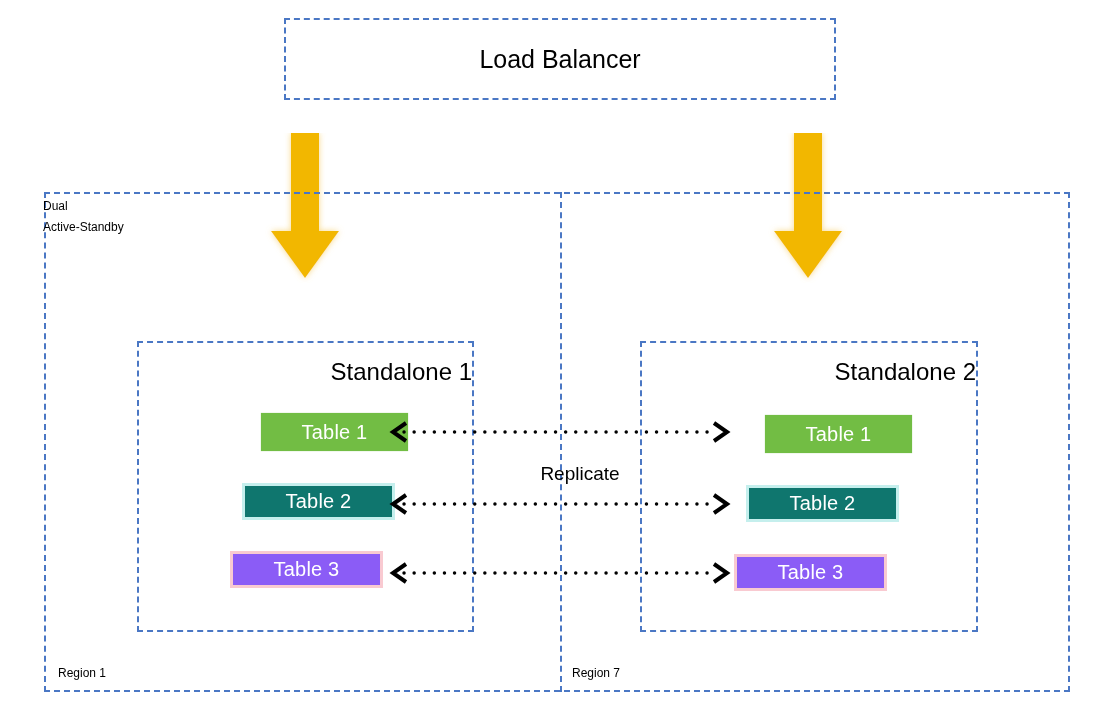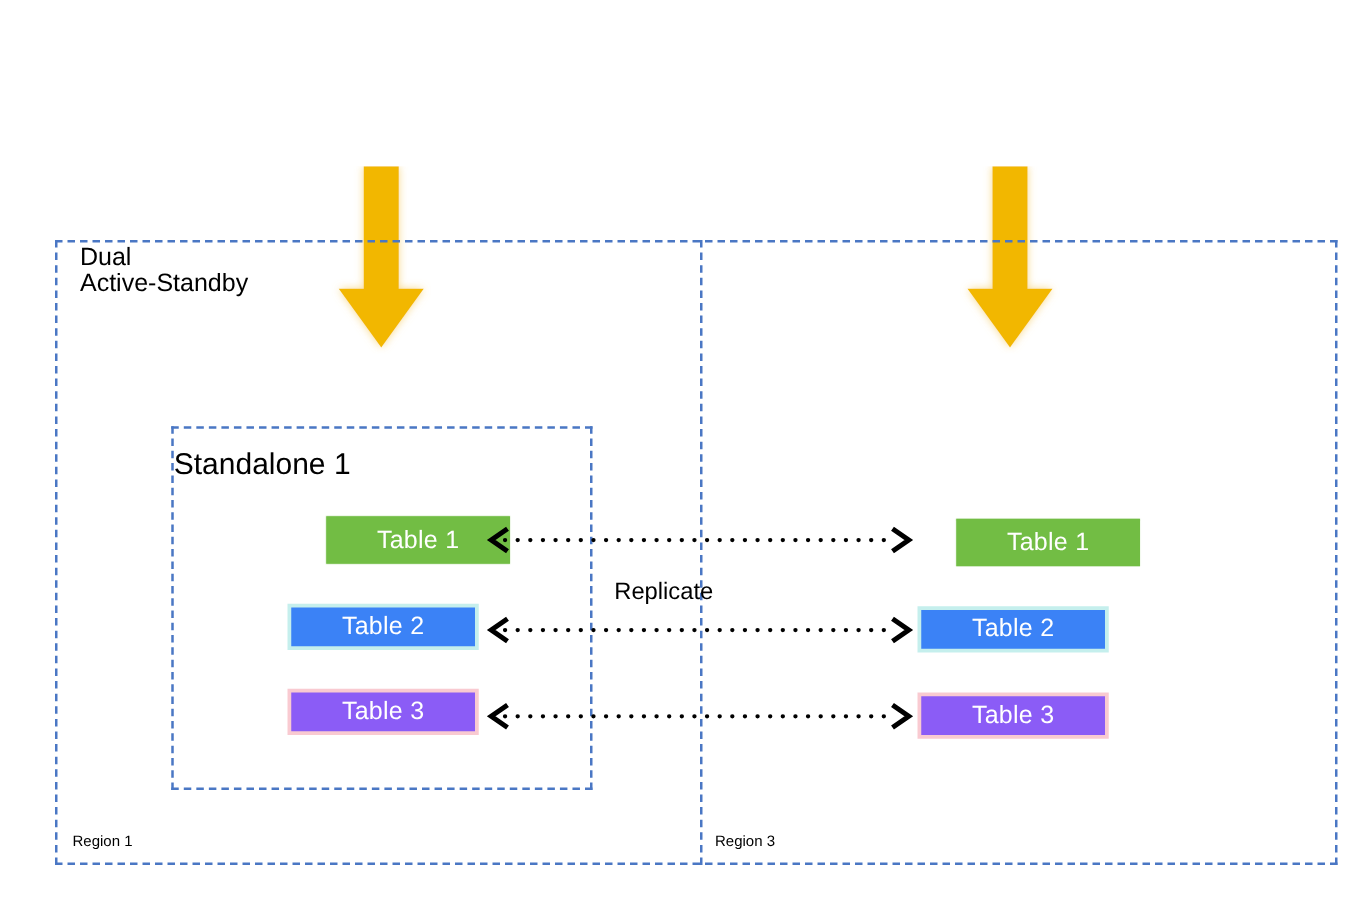--- a/index.html
+++ b/index.html
@@ -48,23 +48,23 @@
 
   
   #dual-container {
     left: 44px;
     top: 192px;
     width: 1026px;
     height: 500px;
   }
   #dual-label {
     position: absolute;
-    left: 64px;
+    left: 43px;
     top: 196px;
-    font-size: 20px;
+    font-size: 12px;
     line-height: 21px;
     white-space: pre-line;
     color: #000;
   }
 
   
   #region-divider {
     position: absolute;
     left: 560px;
     top: 192px;
@@ -93,21 +93,21 @@
     left: 640px;
     top: 341px;
     width: 338px;
     height: 291px;
   }
   .standalone-title {
     position: absolute;
     left: 0;
     right: 0;
     top: 15px;
-    text-align: left;
+    text-align: right;
     font-size: 24px;
     color: #000;
   }
 
   
   .table-chip {
     position: absolute;
     display: flex;
     align-items: center;
     justify-content: center;
@@ -115,22 +115,23 @@
     font-size: 20px;
     box-sizing: border-box;
     letter-spacing: 0.2px;
   }
   .chip-t1 {
     background: #72bd44;
     box-shadow: 0 0 1px rgba(114,189,68,0.55);
     margin-left: 28px;
   }
   .chip-t2 {
-    background: #3b82f6;
+    background: #0f766e;
     box-shadow: 0 0 0 3px rgba(46,196,192,0.28);
+    margin-left: 12px;
   }
   .chip-t3 {
     background: #8b5cf6;
     box-shadow: 0 0 0 3px rgba(232,64,90,0.28);
   }
 
   
   #l-table1 { left: 233px; top: 413px; width: 147px; height: 38px; }
   #l-table2 { left: 233px; top: 486px; width: 147px; height: 31px; }
   #l-table3 { left: 233px; top: 554px; width: 147px; height: 31px; }
@@ -147,21 +148,21 @@
     width: 348px;
     height: 24px;
     pointer-events: none;
   }
   #rep1 { top: 420px; }
   #rep2 { top: 492px; }
   #rep3 { top: 561px; }
 
   #replicate-label {
     position: absolute;
-    left: 479px;
+    left: 528px;
     top: 463px;
     width: 104px;
     text-align: center;
     font-size: 19px;
     color: #000;
   }
 
   
   .big-arrow {
     position: absolute;
@@ -169,20 +170,23 @@
     height: 150px;
   }
   #arrow-left  { left: 265px; top: 133px; }
   #arrow-right { left: 768px; top: 133px; }
 </style>
 </head>
 <body>
 
 <div id="canvas">
 
+  <div class="dashed-box" id="load-balancer">
+    <div class="lb-label">Load Balancer</div>
+  </div>
 
   <svg class="big-arrow" id="arrow-left" viewBox="0 0 80 150">
     <defs>
       <filter id="glowL" x="-60%" y="-40%" width="220%" height="180%">
         <feGaussianBlur stdDeviation="3.2" result="b"></feGaussianBlur>
         <feFlood flood-color="#f7d277" flood-opacity="0.85"></feFlood>
         <feComposite in2="b" operator="in" result="g"></feComposite>
         <feMerge>
             <feMergeNode in="g"></feMergeNode>
             <feMergeNode in="SourceGraphic"></feMergeNode>
@@ -207,26 +211,29 @@
     <polygon points="26,0 54,0 54,98 74,98 40,145 6,98 26,98" fill="#f2b705" filter="url(#glowR)"></polygon>
   </svg>
 
   <div class="dashed-box" id="dual-container"></div>
   <div id="dual-label">Dual
 Active-Standby</div>
 
   <div id="region-divider"></div>
 
   <div class="region-label" id="region1-label">Region 1</div>
-  <div class="region-label" id="region2-label">Region 3</div>
+  <div class="region-label" id="region2-label">Region 7</div>
 
   <div class="dashed-box" id="standalone1">
     <div class="standalone-title">Standalone 1</div>
   </div>
 
+  <div class="dashed-box" id="standalone2">
+    <div class="standalone-title">Standalone 2</div>
+  </div>
 
   <div class="table-chip chip-t1" id="l-table1">Table 1</div>
   <div class="table-chip chip-t2" id="l-table2">Table 2</div>
   <div class="table-chip chip-t3" id="l-table3">Table 3</div>
 
   <div class="table-chip chip-t1" id="r-table1">Table 1</div>
   <div class="table-chip chip-t2" id="r-table2">Table 2</div>
   <div class="table-chip chip-t3" id="r-table3">Table 3</div>
 
   <svg class="replicate-arrow" id="rep1" viewBox="0 0 348 24">

